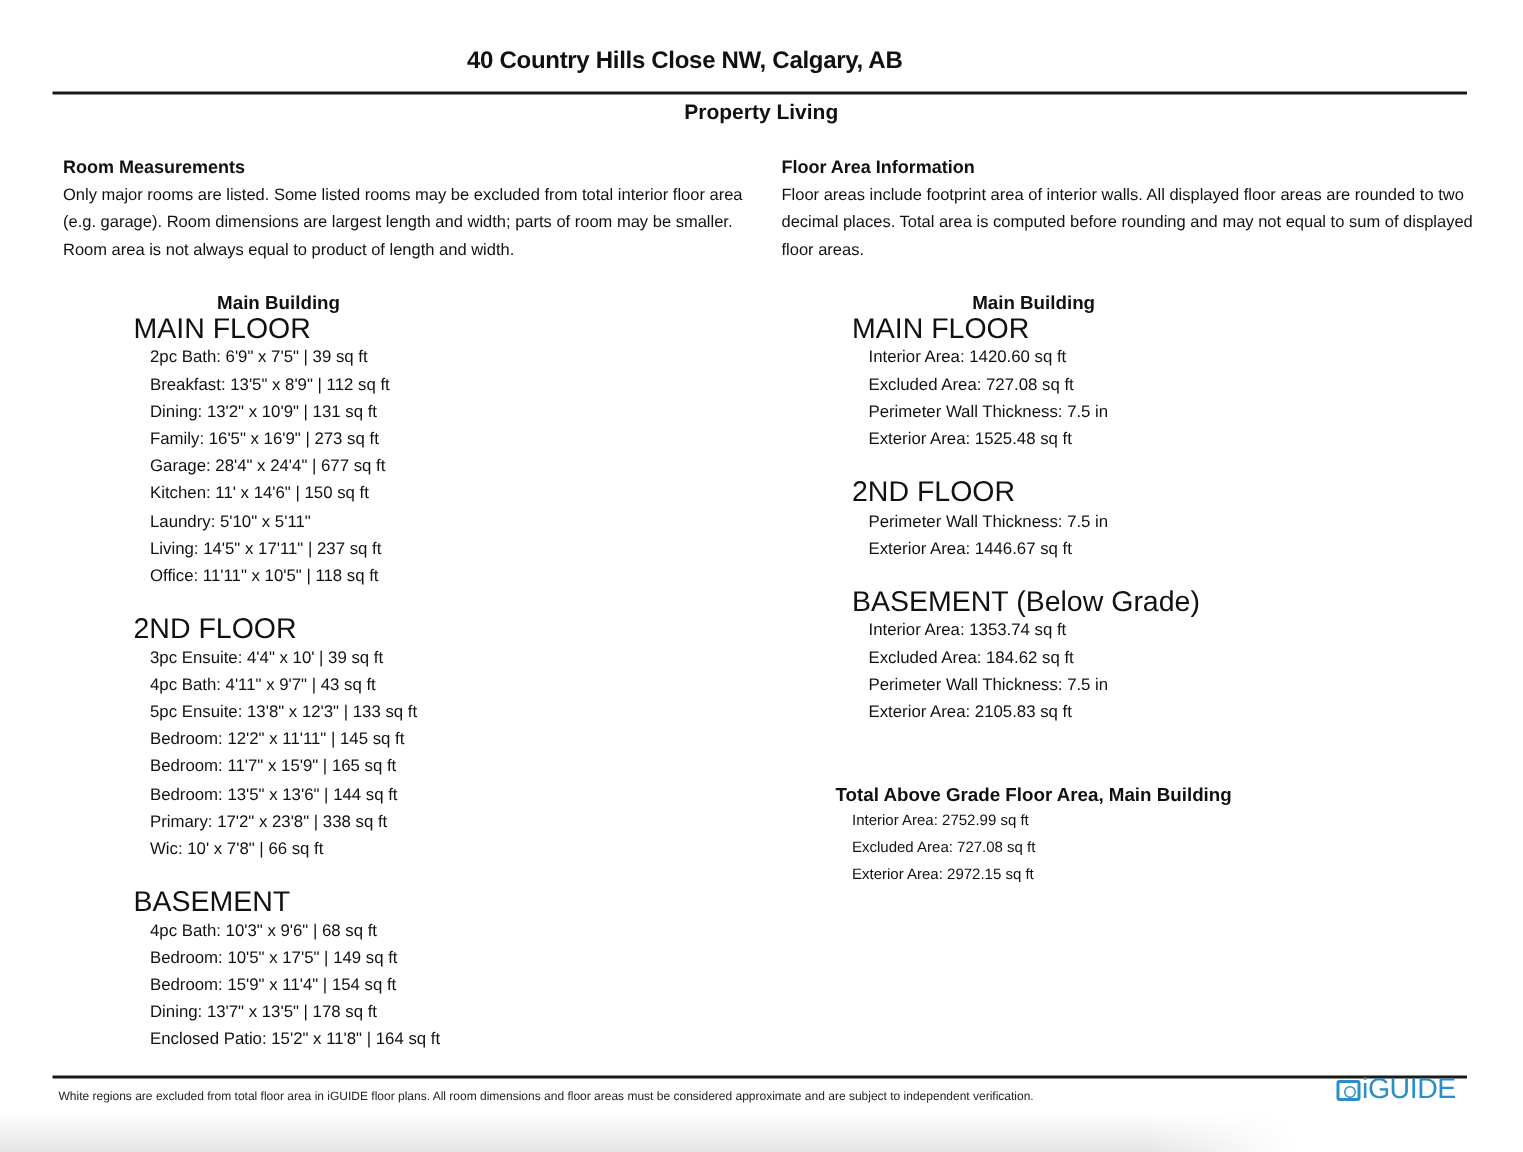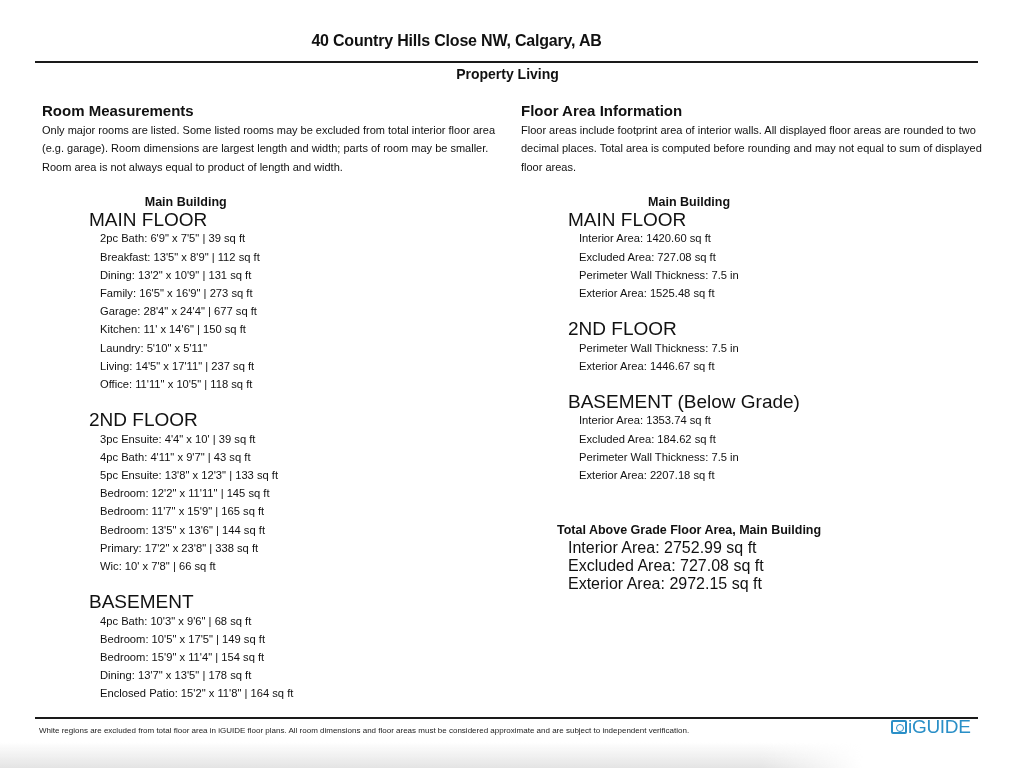--- a/index.html
+++ b/index.html
@@ -15,31 +15,31 @@
     }
     .page-subtitle {
       position: absolute; left: 0; top: 66px; width: 1015px;
       text-align: center; font-size: 14px; font-weight: bold;
     }
 
     .col { position: absolute; top: 102px; }
     .col-left { left: 42px; width: 460px; }
     .col-right { left: 521px; width: 470px; }
 
-    .section-heading { font-size: 15px; font-weight: bold; line-height: 18px; }
+    .section-heading { font-size: 12px; font-weight: bold; line-height: 18px; }
     .section-desc { font-size: 11px; line-height: 18.3px; margin-top: 1px; }
 
     .building { position: absolute; }
     .building-heading { font-size: 12.5px; font-weight: bold; line-height: 18.2px; text-align: center; }
     .floor { margin-left: 11px; }
     .floor-heading { font-size: 19px; line-height: 18.2px; }
     .floor-item { margin-left: 11px; font-size: 11.2px; line-height: 18.2px; white-space: nowrap; }
     .floor-gap { height: 18.2px; }
     .floor-gap-big { height: 36.4px; }
-    .totals-item { margin-left: 11px; font-size: 16px; line-height: 18.2px; white-space: nowrap; }
+    .totals-item { margin-left: 11px; font-size: 10px; line-height: 18.2px; white-space: nowrap; }
 
     .footer-rule {
       position: absolute; left: 35px; top: 717px; width: 943px; height: 2px; background: #1a1a1a;
     }
     .footer-note {
       position: absolute; left: 39px; top: 726px; font-size: 8px; color: #222; white-space: nowrap;
     }
     .logo {
       position: absolute; left: 891px; top: 716px; display: flex; align-items: center;
       color: #2a8fc7; font-size: 19px; letter-spacing: -0.3px;
@@ -133,21 +133,21 @@
     <div class="floor-item">Perimeter Wall Thickness: 7.5 in</div>
     <div class="floor-item">Exterior Area: 1446.67 sq ft</div>
   </div>
   <div class="floor-gap"></div>
 
   <div class="floor">
     <div class="floor-heading">BASEMENT (Below Grade)</div>
     <div class="floor-item">Interior Area: 1353.74 sq ft</div>
     <div class="floor-item">Excluded Area: 184.62 sq ft</div>
     <div class="floor-item">Perimeter Wall Thickness: 7.5 in</div>
-    <div class="floor-item">Exterior Area: 2207.18 sq ft</div>
+    <div class="floor-item">Exterior Area: 2105.83 sq ft</div>
   </div>
   <div class="floor-gap-big"></div>
 
   <div>
     <div class="building-heading">Total Above Grade Floor Area, Main Building</div>
     <div class="totals-item">Interior Area: 2752.99 sq ft</div>
     <div class="totals-item">Excluded Area: 727.08 sq ft</div>
     <div class="totals-item">Exterior Area: 2972.15 sq ft</div>
   </div>
 </div>

